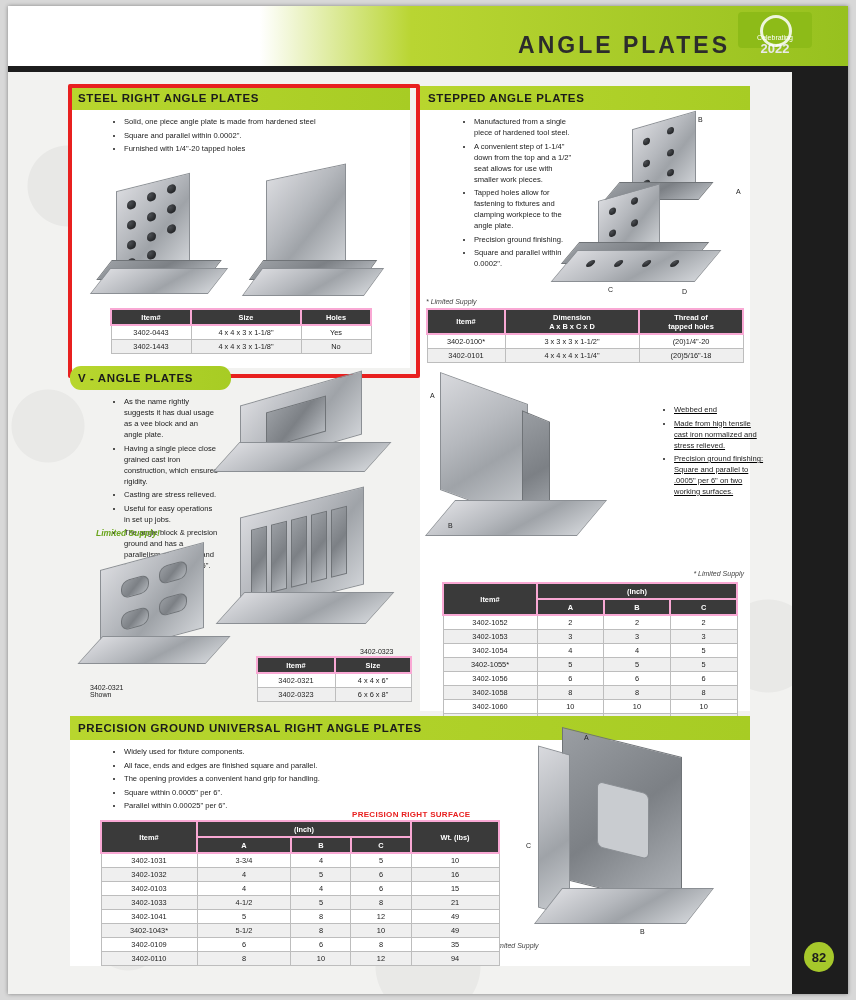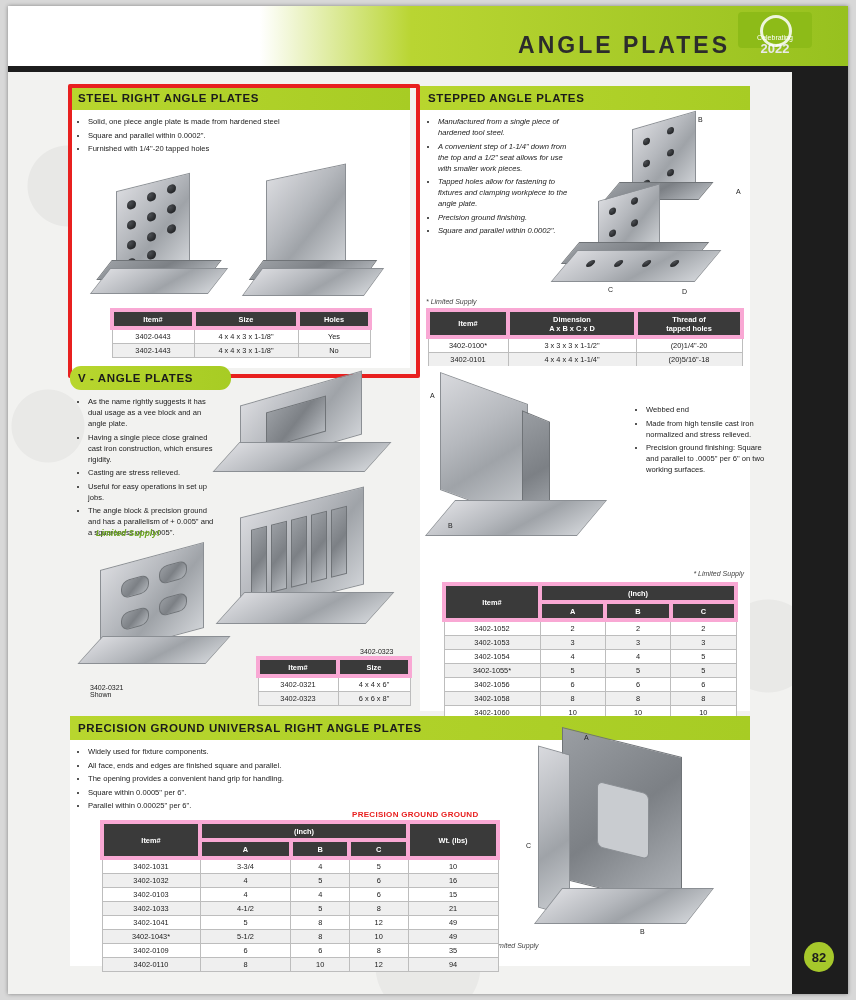--- a/index.html
+++ b/index.html
@@ -61,25 +61,25 @@
   .panel{position:absolute;background:#fff;}
   .panel-head{
     background:linear-gradient(90deg,#b8d62e 0%,#a7cc24 100%);
     color:#1b1b1b;font-weight:bold;font-size:11.5px;letter-spacing:.6px;
     padding:6px 8px;
   }
   .redbox{
     position:absolute;border:4px solid #e8201f;border-radius:2px;pointer-events:none;
   }
   ul.bul{margin:6px 0 0 14px;padding:0 6px 0 4px;}
-  ul.bul li{font-size:7.6px;line-height:1.45;margin-bottom:2.5px;color:#1b1b1b;}
+  ul.bul li{font-size:7.6px;line-height:1.45;margin-bottom:2.5px;color:#1b1b1b;margin-left:36px;}
   
   table.spec{border-collapse:collapse;font-size:7.4px;width:100%;}
   table.spec th{
-    background:#3a3a3a;color:#fff;font-weight:bold;padding:2.5px 3px;border:4px solid #f9a8d4;
+    background:#3a3a3a;color:#fff;font-weight:bold;padding:2.5px 3px;border:2px solid #f9a8d4;
     text-align:center;font-size:7.4px;
   }
   table.spec td{
     border:1px solid #bdbdbd;padding:2px 3px;text-align:center;color:#1b1b1b;background:#fff;
   }
   table.spec tr:nth-child(even) td{background:#efefef;}
   
   .metal{
     background:linear-gradient(135deg,#d9dade 0%,#b5b8bd 40%,#9fa3a8 60%,#cfd2d6 100%);
     border:1px solid #8b8f94;
@@ -169,21 +169,21 @@
             <td>No</td>
           </tr>
         </tbody>
       </table>
     </div>
   </div>
   <div class="redbox" style="left:60px;top:78px;width:344px;height:286px;"></div>
 
   <div class="panel" style="left:412px;top:80px;width:330px;height:282px;">
     <div class="panel-head">STEPPED ANGLE PLATES</div>
-    <ul class="bul" style="width:140px;font-style:italic;">
+    <ul class="bul" style="width:140px;">
       <li>Manufactured from a single piece of hardened tool steel.</li>
       <li>A convenient step of 1-1/4" down from the top and a 1/2" seat allows for use with smaller work pieces.</li>
       <li>Tapped holes allow for fastening to fixtures and clamping workpiece to the angle plate.</li>
       <li>Precision ground finishing.</li>
       <li>Square and parallel within 0.0002".</li>
     </ul>
 
     <div style="position:absolute;left:140px;top:24px;width:190px;height:190px;">
 
       <div class="metal" style="position:absolute;left:72px;top:10px;width:62px;height:72px;transform:skewY(-16deg);">
@@ -321,21 +321,21 @@
   <div class="panel" style="left:412px;top:360px;width:330px;height:345px;">
 
     <div style="position:absolute;left:6px;top:14px;width:190px;height:190px;">
       <div class="metal" style="position:absolute;left:14px;top:8px;width:86px;height:116px;transform:skewY(20deg);"></div>
       <div class="metal-dark" style="position:absolute;left:96px;top:36px;width:26px;height:112px;transform:skewY(22deg);"></div>
       <div class="metal" style="position:absolute;left:14px;top:120px;width:150px;height:34px;transform:skewX(-40deg);"></div>
       <span class="lbl" style="left:4px;top:12px;">A</span>
       <span class="lbl" style="left:22px;top:142px;">B</span>
     </div>
 
-    <ul class="bul" style="position:absolute;left:208px;top:32px;width:128px;">
+    <ul class="bul" style="position:absolute;left:200px;top:32px;width:128px;text-decoration:underline;">
       <li>Webbed end</li>
       <li>Made from high tensile cast iron normalized and stress relieved.</li>
       <li>Precision ground finishing: Square and parallel to .0005" per 6" on two working surfaces.</li>
     </ul>
 
     <span class="limited" style="position:absolute;right:6px;top:204px;">* Limited Supply</span>
 
     <div style="position:absolute;left:22px;top:216px;width:296px;">
       <table class="spec">
         <thead>
@@ -406,21 +406,21 @@
   <div class="panel" style="left:62px;top:710px;width:680px;height:250px;">
     <div class="panel-head" style="width:680px;box-sizing:border-box;">PRECISION GROUND UNIVERSAL RIGHT ANGLE PLATES</div>
     <ul class="bul" style="width:330px;">
       <li>Widely used for fixture components.</li>
       <li>All face, ends and edges are finished square and parallel.</li>
       <li>The opening provides a convenient hand grip for handling.</li>
       <li>Square within 0.0005" per 6".</li>
       <li>Parallel within 0.00025" per 6".</li>
     </ul>
 
-    <span class="pg-surface" style="position:absolute;left:282px;top:94px;">PRECISION GROUND GROUND</span>
+    <span class="pg-surface" style="position:absolute;left:282px;top:94px;">PRECISION RIGHT SURFACE</span>
 
     <div style="position:absolute;left:448px;top:16px;width:230px;height:210px;">
       <div class="metal-dark" style="position:absolute;left:44px;top:10px;width:118px;height:150px;transform:skewY(14deg);">
         <div class="metal" style="position:absolute;left:34px;top:44px;width:50px;height:64px;border-radius:6px;background:#c9ccd0;"></div>
       </div>
       <div class="metal" style="position:absolute;left:20px;top:18px;width:30px;height:160px;transform:skewY(16deg);"></div>
       <div class="metal" style="position:absolute;left:30px;top:156px;width:150px;height:34px;transform:skewX(-38deg);"></div>
       <span class="lbl" style="left:66px;top:2px;">A</span>
       <span class="lbl" style="left:8px;top:110px;">C</span>
       <span class="lbl" style="left:122px;top:196px;">B</span>

